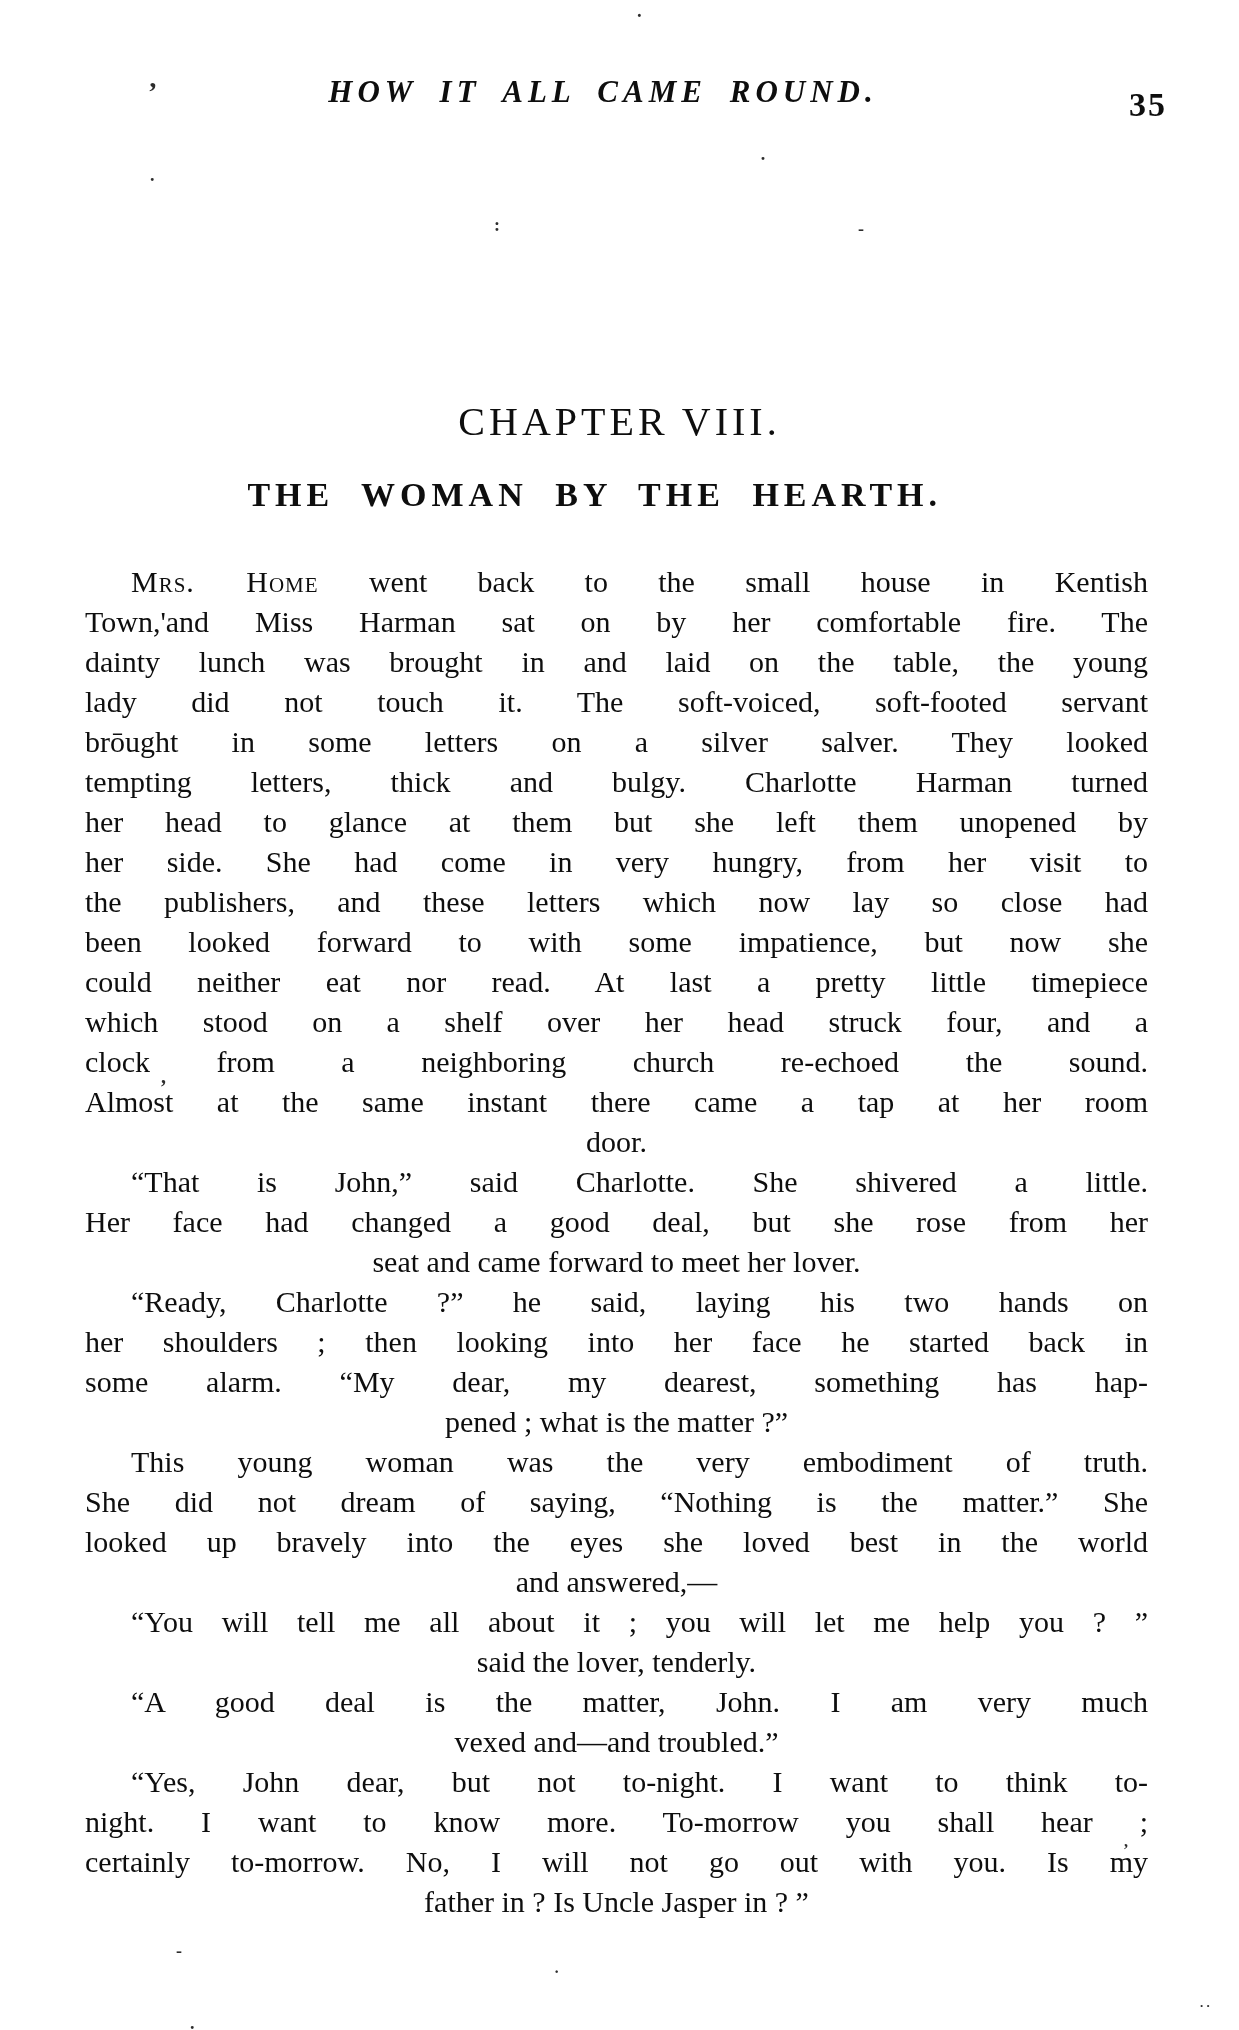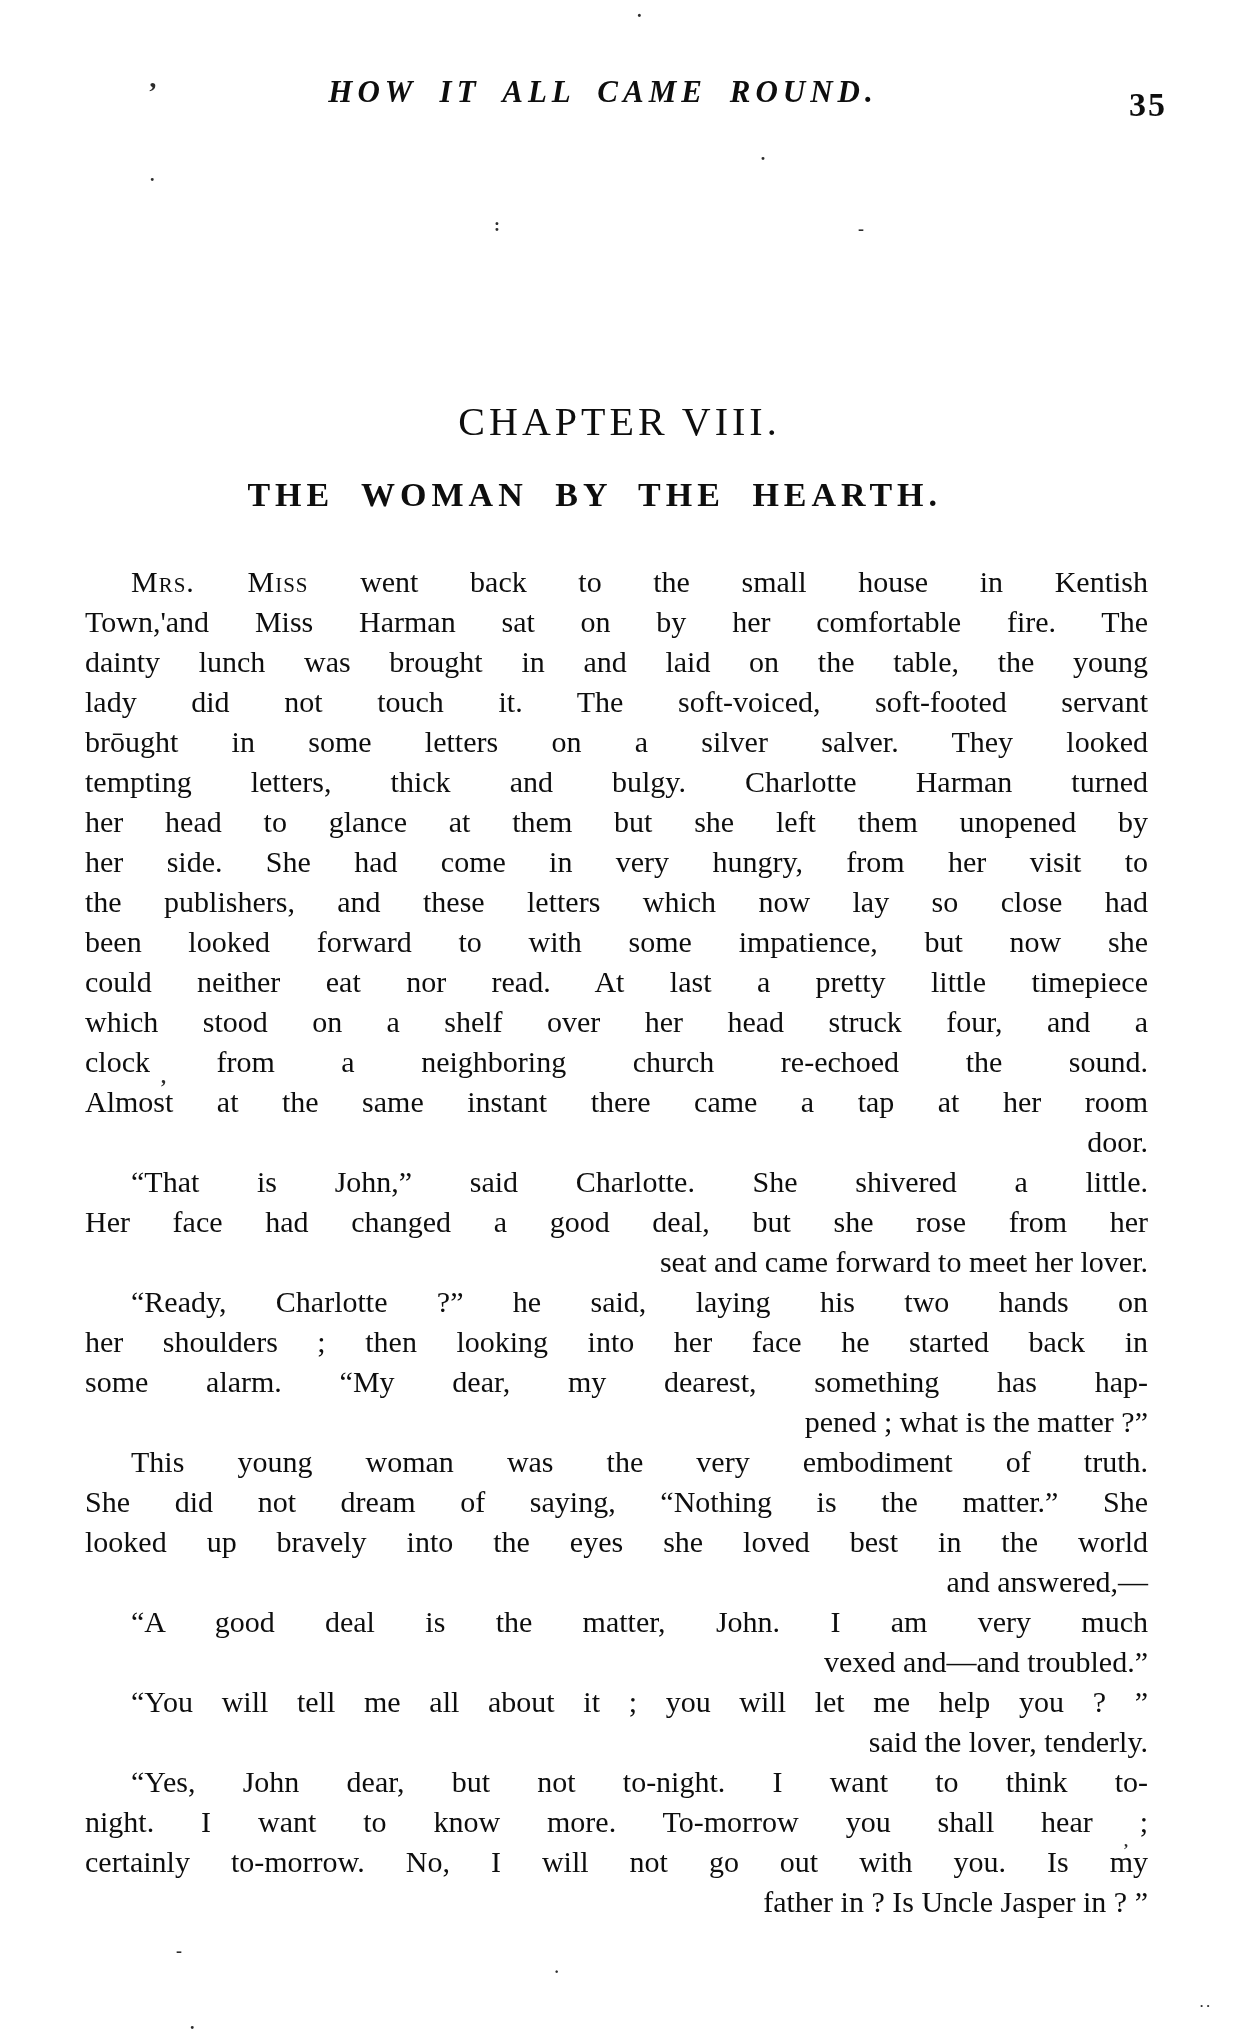--- a/index.html
+++ b/index.html
@@ -52,21 +52,21 @@
     white-space:nowrap;
   }
   .body-text {
     position:absolute;
     top:562px; left:85px;
     width:1063px;
     font-size:30px;
     line-height:40px;
   }
   .para { margin:0; }
-  .line { text-align:right; }
+  .line { text-align:center; }
   .line.just { text-align:justify; text-align-last:justify; -moz-text-align-last:justify; }
   .line.indent { padding-left:46px; }
   .sc { font-variant:small-caps; letter-spacing:1px; }
   .speck {
     position:absolute;
     color:#161616;
     font-weight:bold;
     line-height:1;
     white-space:pre;
     opacity:0.9;
@@ -78,21 +78,21 @@
 <div class="running-title">HOW IT ALL CAME ROUND.</div>
 
 <div class="page-number">35</div>
 
 <div class="chapter-title">CHAPTER VIII.</div>
 
 <div class="chapter-subtitle">THE WOMAN BY THE HEARTH.</div>
 
 <div class="body-text">
     <div class="para">
-      <div class="line just indent"><span class="sc">Mrs. Miss</span> went back to the small house in Kentish</div>
+      <div class="line just indent"><span class="sc">Mrs. Home</span> went back to the small house in Kentish</div>
       <div class="line just">Town,'and Miss Harman sat on by her comfortable fire.  The</div>
       <div class="line just">dainty lunch was brought in and laid on the table, the young</div>
       <div class="line just">lady did not touch it.  The soft-voiced, soft-footed servant</div>
       <div class="line just">brōught in some letters on a silver salver.  They looked</div>
       <div class="line just">tempting letters, thick and bulgy.  Charlotte Harman turned</div>
       <div class="line just">her head to glance at them but she left them unopened by</div>
       <div class="line just">her side.  She had come in very hungry, from her visit to</div>
       <div class="line just">the publishers, and these letters which now lay so close had</div>
       <div class="line just">been looked forward to with some impatience, but now she</div>
       <div class="line just">could neither eat nor read.  At last a pretty little timepiece</div>
@@ -112,26 +112,26 @@
       <div class="line just">some alarm.  “My dear, my dearest, something has hap-</div>
       <div class="line">pened ; what is the matter ?”</div>
     </div>
     <div class="para">
       <div class="line just indent">This young woman was the very embodiment of truth.</div>
       <div class="line just">She did not dream of saying, “Nothing is the matter.”  She</div>
       <div class="line just">looked up bravely into the eyes she loved best in the world</div>
       <div class="line">and answered,—</div>
     </div>
     <div class="para">
+      <div class="line just indent">“You will tell me all about it ;  you will let me help you ? ”</div>
+      <div class="line">said the lover, tenderly.</div>
+    </div>
+    <div class="para">
       <div class="line just indent">“A good deal is the matter, John.  I am very much</div>
       <div class="line">vexed and—and troubled.”</div>
-    </div>
-    <div class="para">
-      <div class="line just indent">“You will tell me all about it ;  you will let me help you ? ”</div>
-      <div class="line">said the lover, tenderly.</div>
     </div>
     <div class="para">
       <div class="line just indent">“Yes, John dear, but not to-night.  I want to think to-</div>
       <div class="line just">night.  I want to know more.  To-morrow you shall hear ;</div>
       <div class="line just">certainly to-morrow.  No, I will not go out with you.  Is my</div>
       <div class="line">father in ?   Is Uncle Jasper in ? ”</div>
     </div>
   </div>
 
 <div class="speck" style="left: 148px; top: 78px; font-size: 28px;">ʼ</div>

